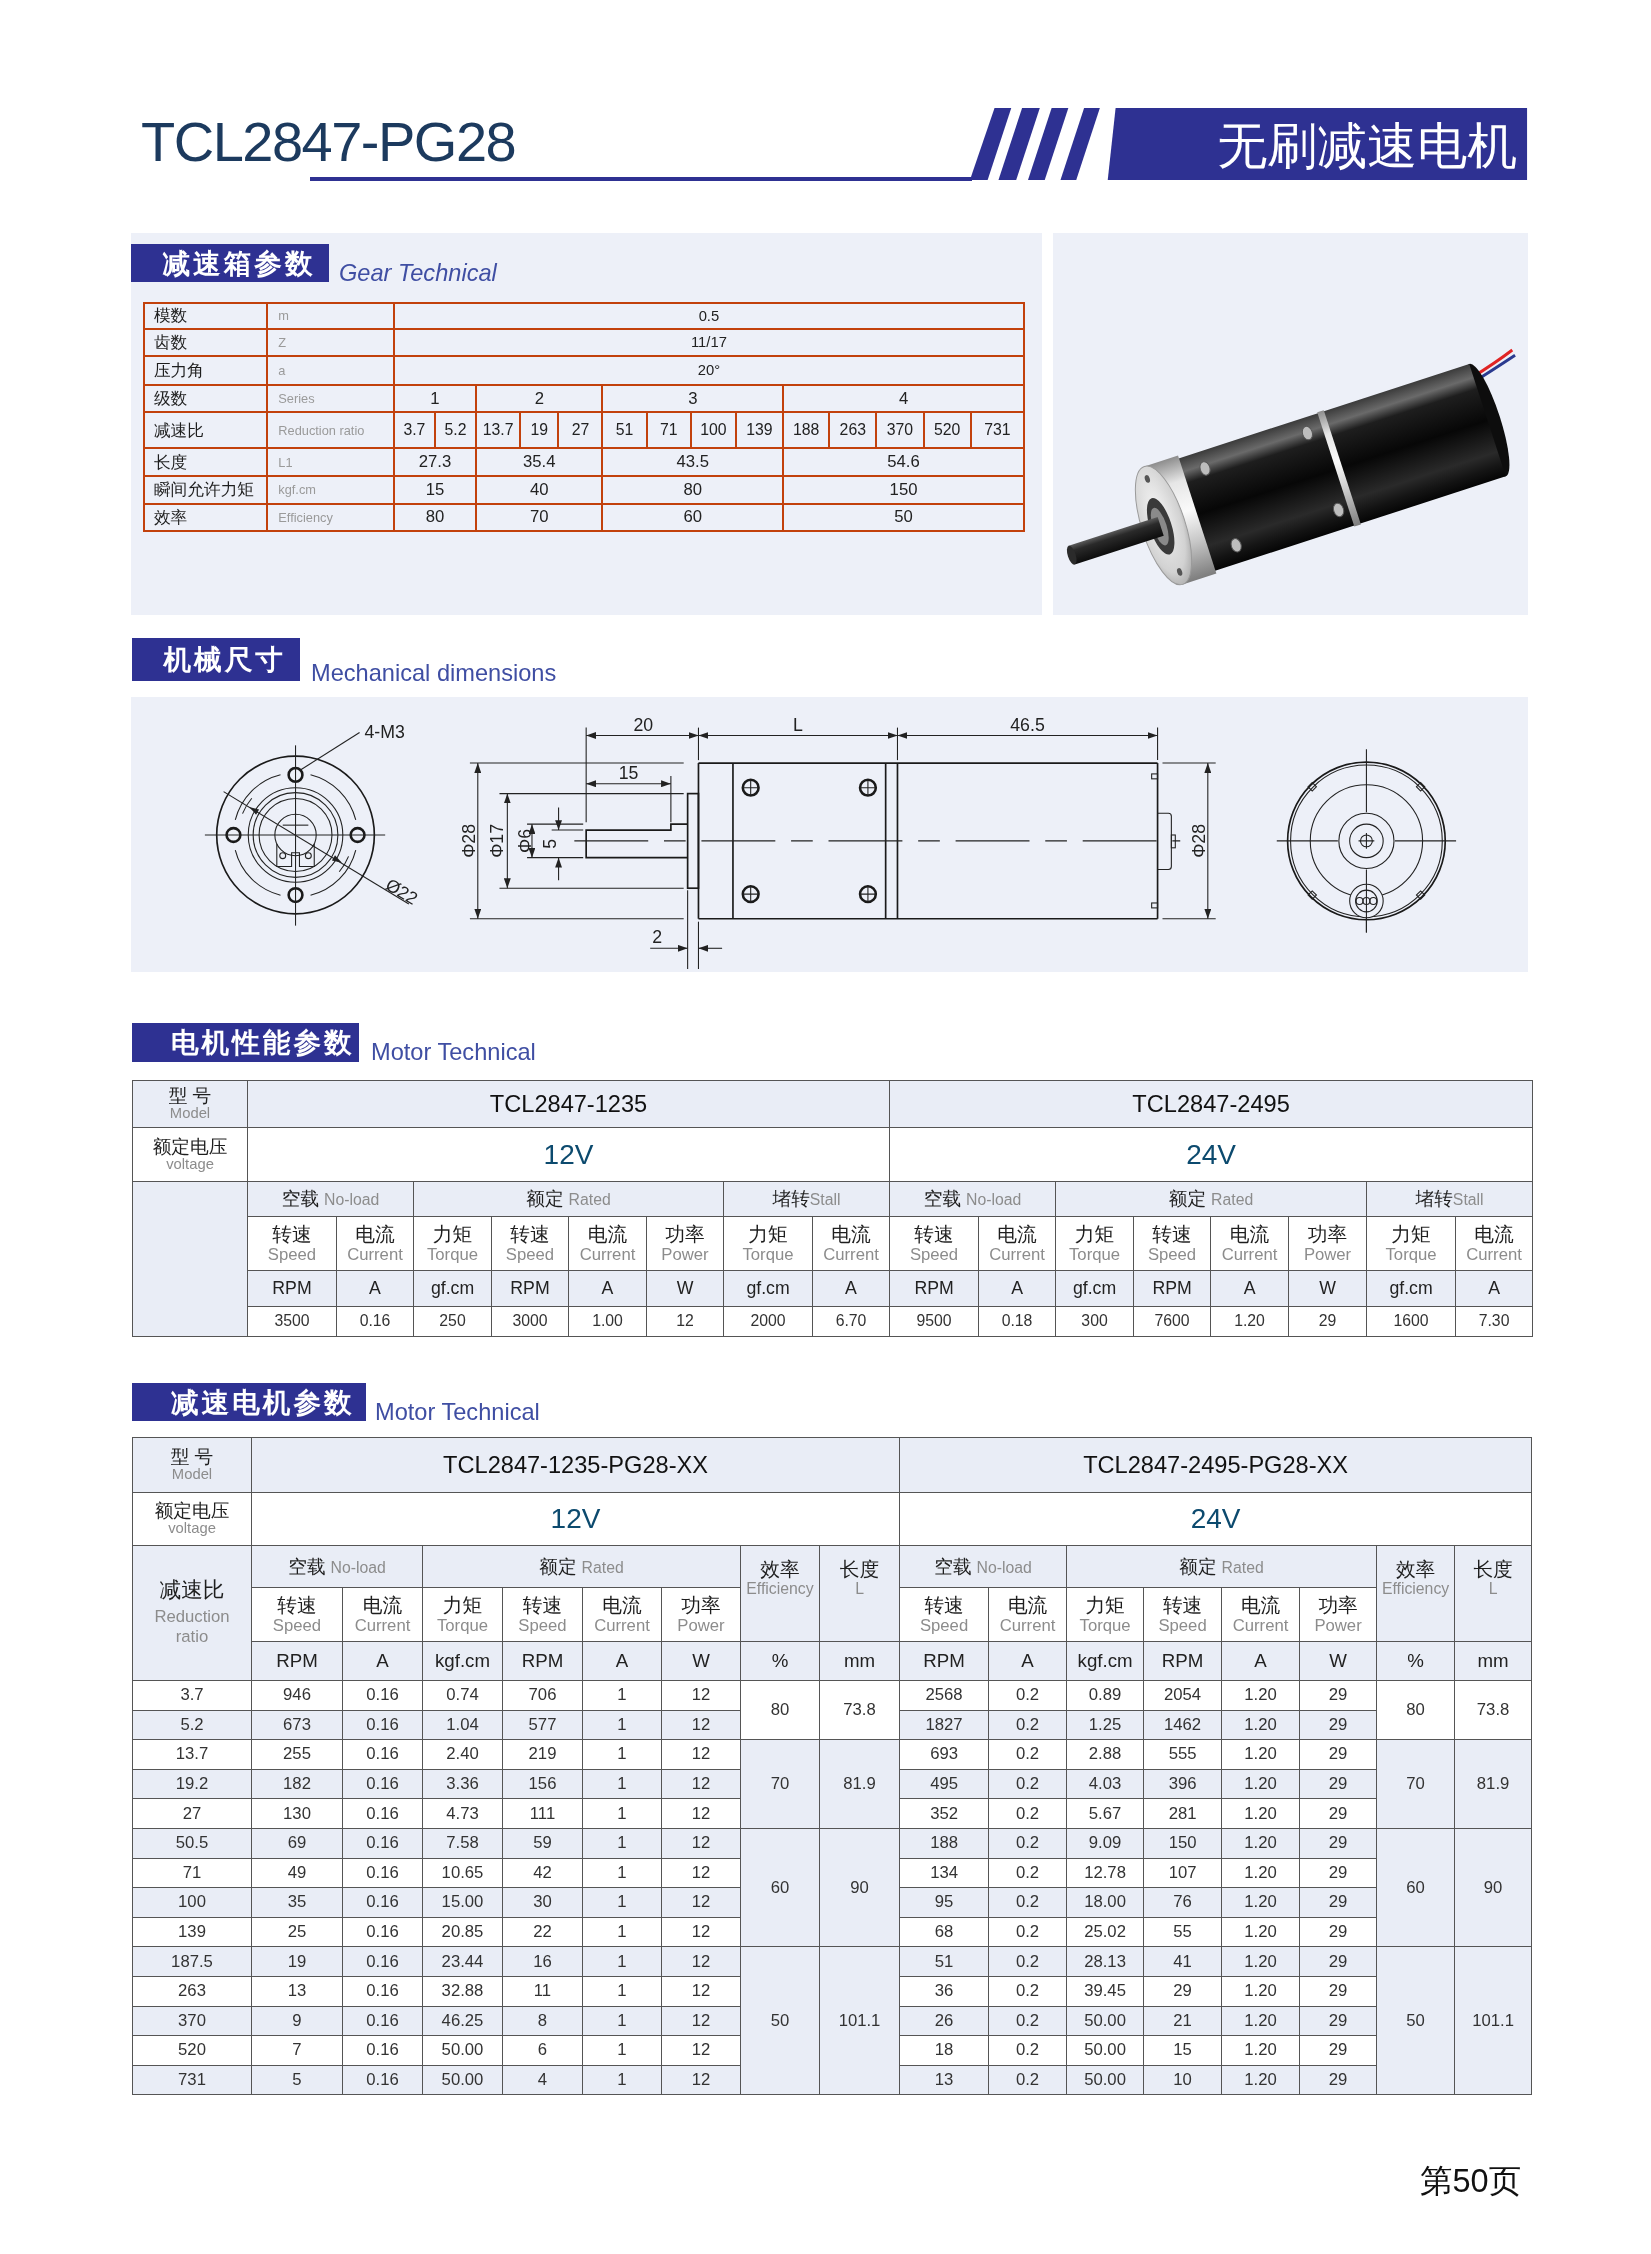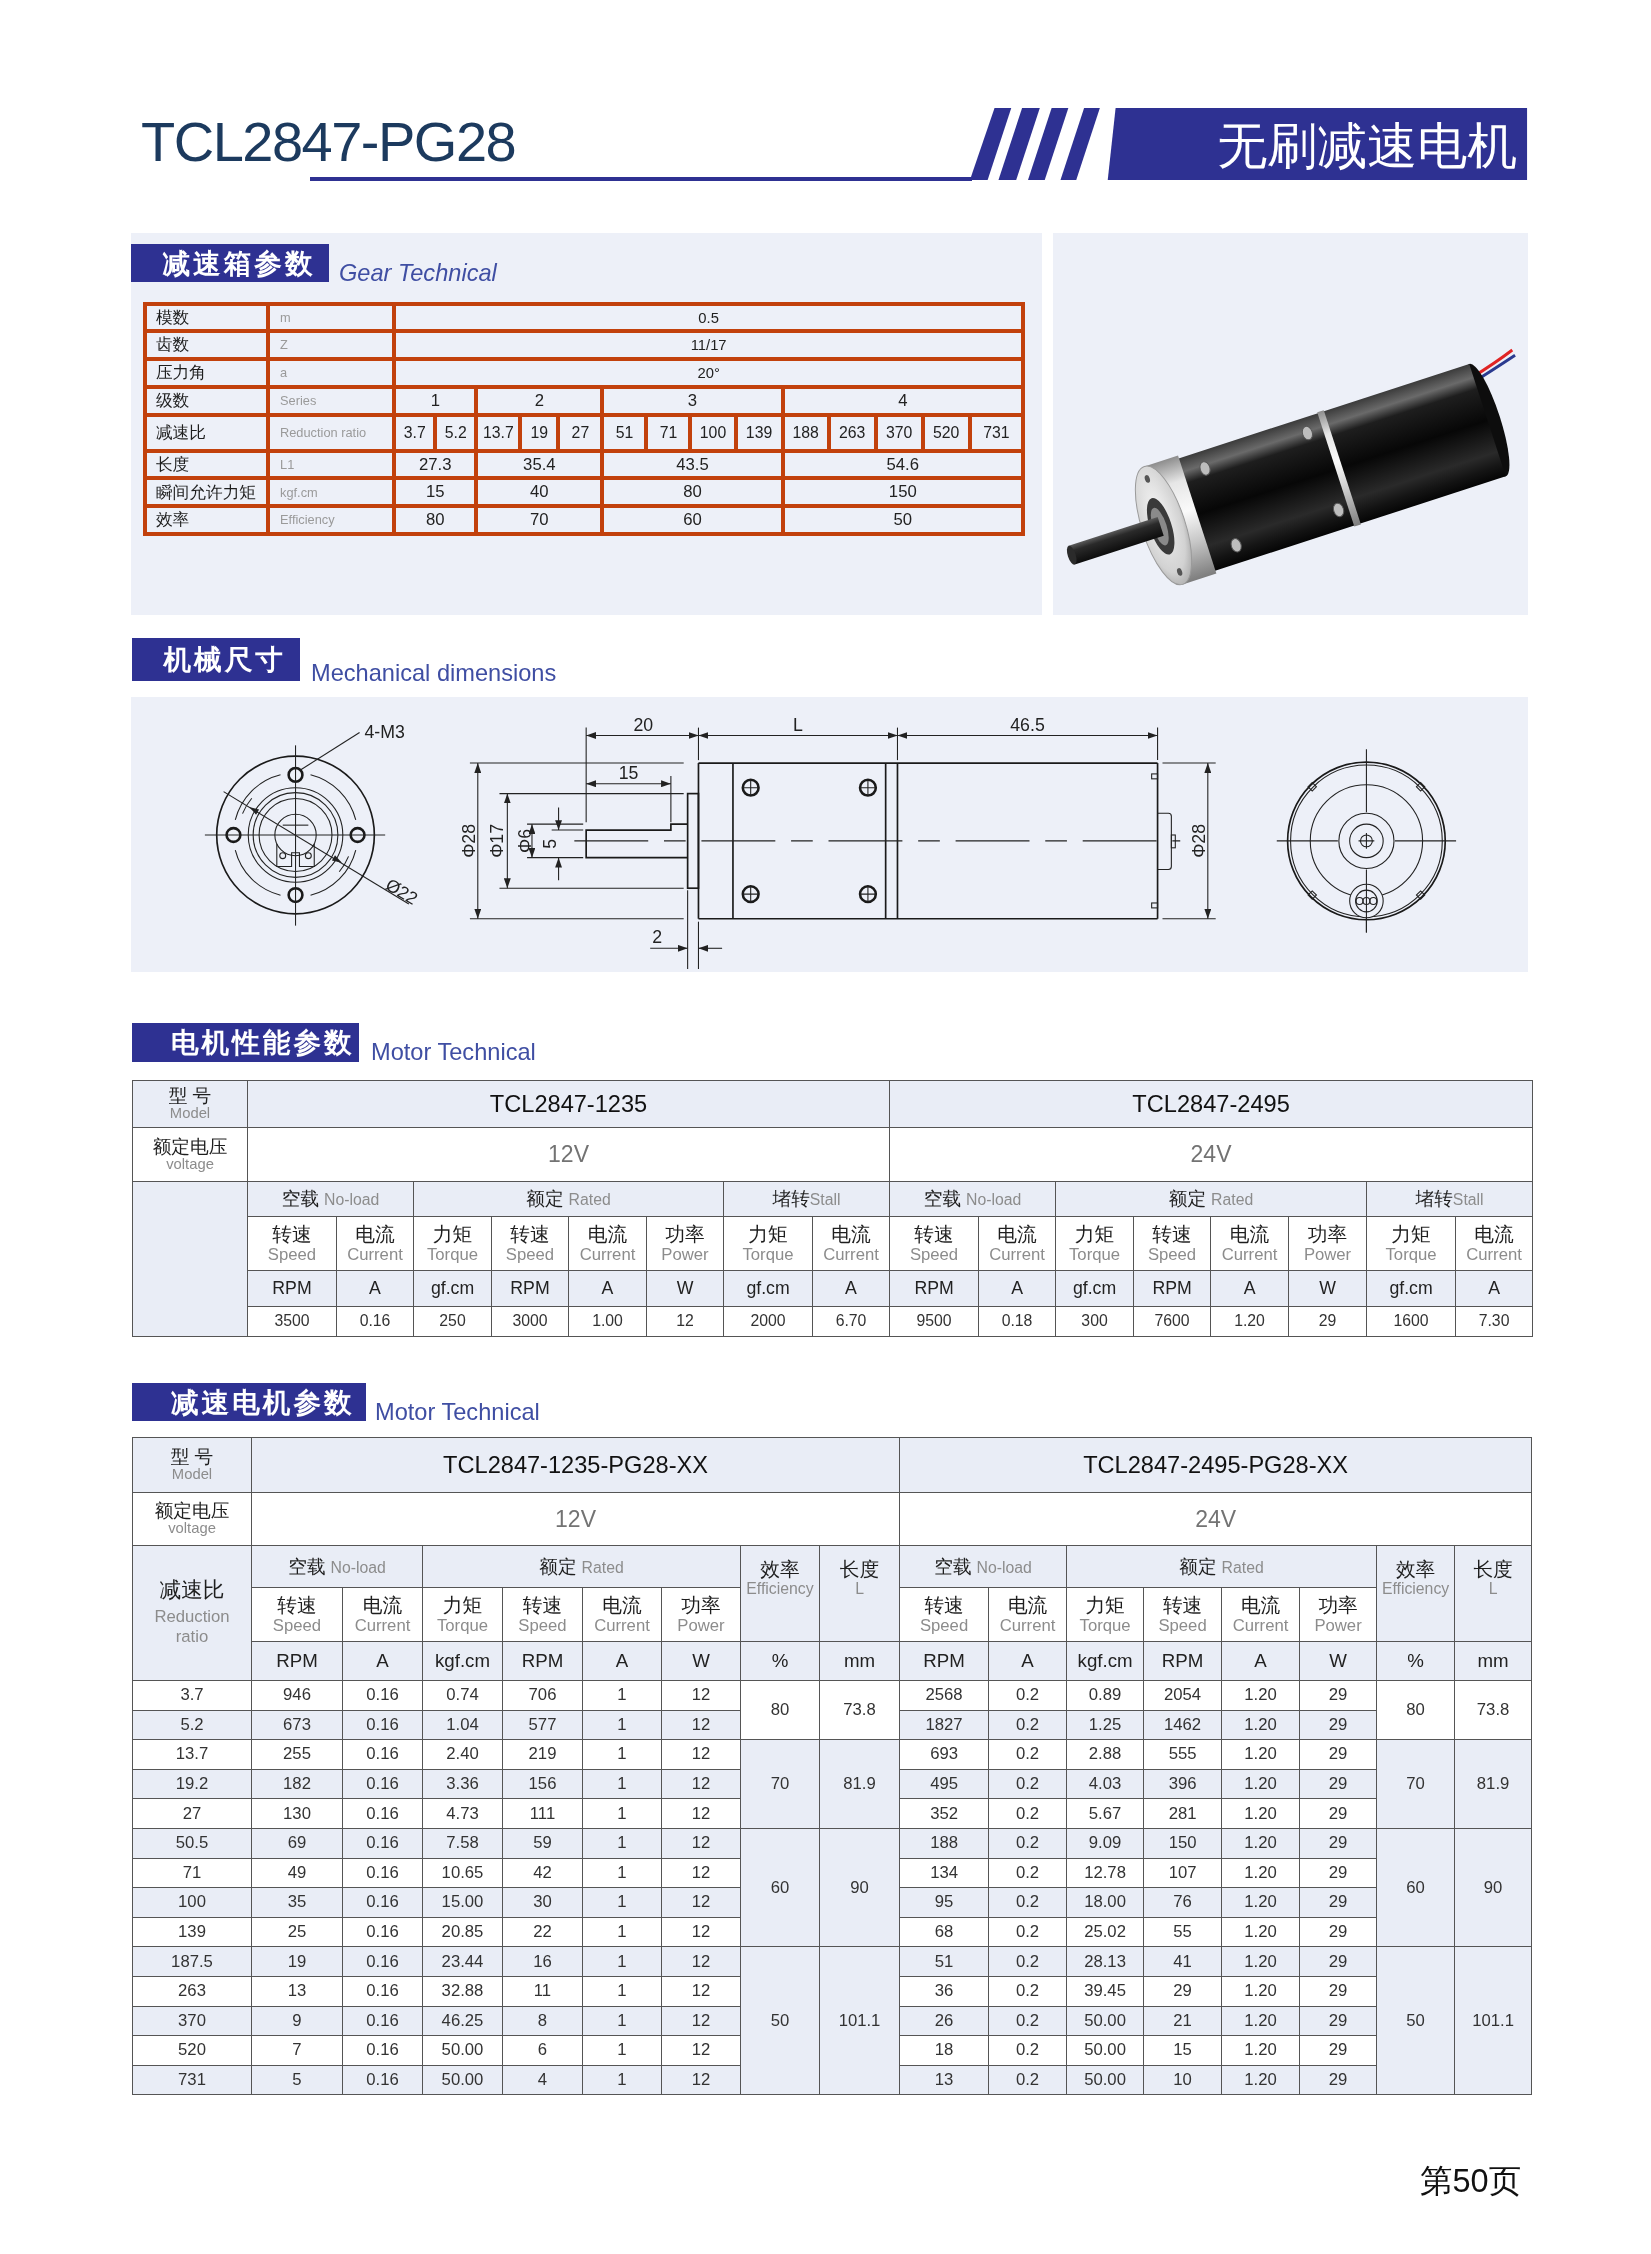--- a/index.html
+++ b/index.html
@@ -14,42 +14,42 @@
                  padding-right:10.8px; text-align:right; color:#fff; font-size:50px; white-space:nowrap; }
 
   
   .panel { position:absolute; background:#edf0f8; }
   .sec-block { position:absolute; background:#2e3192; color:#fff; font-weight:bold; font-size:27.6px; letter-spacing:3px;
                white-space:nowrap; box-sizing:border-box; }
   .sec-en { position:absolute; color:#3f4ea3; font-size:23.6px; line-height:1; white-space:nowrap; }
 
   
   .gt { position:absolute; left:143px; top:302px; width:882px; border-collapse:collapse; table-layout:fixed; }
-  .gt td { border:4px solid #c2410c; padding:0; text-align:center; vertical-align:middle; white-space:nowrap; overflow:hidden;
+  .gt td { border:2px solid #c2410c; padding:0; text-align:center; vertical-align:middle; white-space:nowrap; overflow:hidden;
            font-size:16.7px; color:#222; }
   .gt td.gl { text-align:left; padding-left:8.9px; font-size:16.7px; color:#1e1e1e; }
   .gt td.ge { text-align:left; padding-left:9.9px; font-size:12.8px; color:#9a9a9a; }
   .gt td.sm { font-size:14.8px; }
   .gt td.rt { font-size:15.8px; }
 
   
   .mt { position:absolute; border-collapse:collapse; table-layout:fixed; }
   .mt td { border:1px solid #555; padding:0; text-align:center; vertical-align:middle; white-space:nowrap; overflow:hidden; color:#222; background:#fff; }
   .mt tr.shade td, .mt td.shade { background:#e9edf6; }
   .mt td.white { background:#fff; }
   .mt .cn { display:block; font-size:19.7px; line-height:1.15; color:#1e1e1e; }
   .mt .en { display:block; font-size:16.7px; line-height:1.1; color:#8c8c8c; }
   .mt td.inl .cn, .mt td.inl .en { display:inline; }
   .mt td.inl .cn { font-size:18.7px; }
   .mt td.inl .en { font-size:15.8px; margin-left:4.9px; }
   .mt td.inl.tight .en { margin-left:0; }
   .mt td.lab .cn { font-size:18.7px; line-height:1.05; }
   .mt td.lab .en { font-size:14.8px; line-height:1.05; }
   .mt td.model { font-size:23.6px; color:#111; }
-  .mt td.volt { font-size:23px; color:#737373;margin-top:36px; }
+  .mt td.volt { font-size:28px; color:#0c4a6e;margin-top:36px; }
   .mt tr.units td { font-size:17.7px; color:#222; }
   .mt tr.vals td { font-size:15.8px; color:#333; }
   #gearmotor-table tr.vals td { font-size:16.7px; }
   #gearmotor-table tr.units td { font-size:18.7px; }
   .mt td.topal { vertical-align:top; padding-top:11.8px; }
   .mt td.topal .cn { font-size:19.7px; }
   .mt td.topal .en { font-size:15.8px; }
   .mt td.ratio-label .cn { font-size:21.7px; }
   .mt td.ratio-label .en { font-size:16.7px; white-space:normal; width:95px; margin:3.9px auto 0; line-height:1.25; }
   .mt tr.h30 { height:29.6px; } .mt tr.h36 { height:35px; } .mt tr.h37 { height:36px; } .mt tr.h40 { height:39px; }

